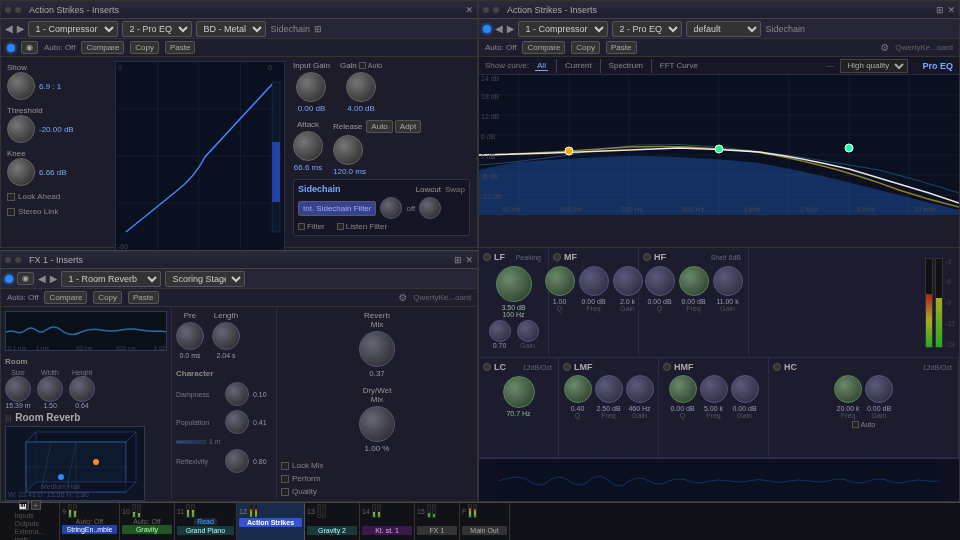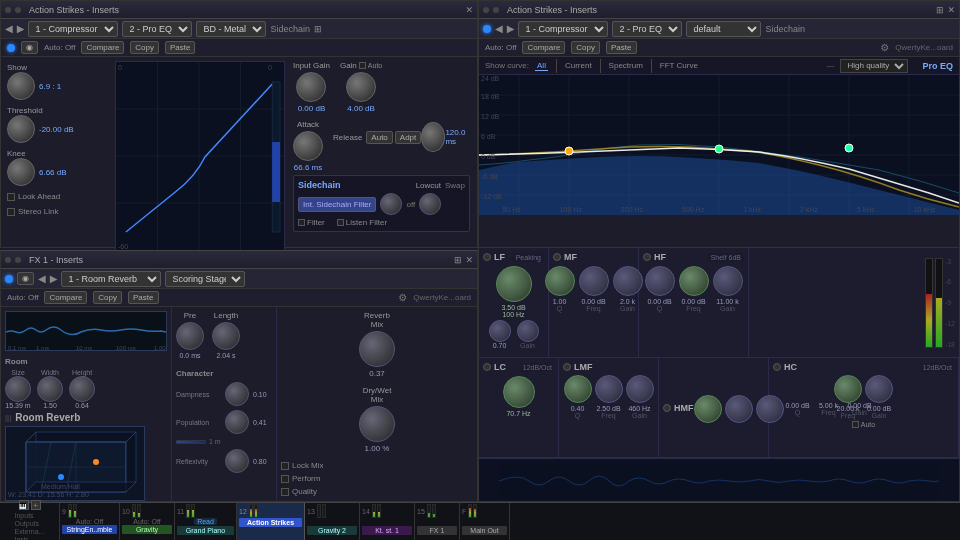--- a/index.html
+++ b/index.html
@@ -205,21 +205,21 @@
           <span style="font-size:8px;color:#7af;">4.00 dB</span>
         </div>
       </div>
 
       <div style="display:flex;gap:10px;align-items:flex-start;">
         <div style="display:flex;flex-direction:column;align-items:center;">
           <span style="font-size:8px;color:#999;">Attack</span>
           <div style="width:30px;height:30px;border-radius:50%;background:radial-gradient(circle at 35% 35%,#777,#222);border:1px solid #666;cursor:pointer;margin:2px 0;"></div>
           <span style="font-size:8px;color:#7af;">66.6 ms</span>
         </div>
-        <div style="display:flex;flex-direction:row;align-items:center;">
+        <div style="display:flex;flex-direction:column;align-items:flex-start;">
           <div style="display:flex;align-items:center;gap:4px;">
             <span style="font-size:8px;color:#999;">Release</span>
             <div style="display:flex;gap:2px;">
               <div class="btn-tiny">Auto</div>
               <div class="btn-tiny">Adpt</div>
             </div>
           </div>
           <div style="width:30px;height:30px;border-radius:50%;background:radial-gradient(circle at 35% 35%,#777,#222);border:1px solid #666;cursor:pointer;margin:2px 0;"></div>
           <span style="font-size:8px;color:#7af;">120.0 ms</span>
         </div>
@@ -490,21 +490,21 @@
           <span style="font-size:7px;color:#99b;white-space:nowrap;">2.50 dB</span>
           <span style="font-size:7px;color:#556;">Freq</span>
         </div>
         <div style="display:flex;flex-direction:column;align-items:center;width:28px;">
           <span style="font-size:7px;color:#99b;white-space:nowrap;">460 Hz</span>
           <span style="font-size:7px;color:#556;">Gain</span>
         </div>
       </div>
     </div>
 
-    <div style="display:flex;align-items:center;padding:4px;border-right:1px solid #2a2a4a;width:110px;">
+    <div style="display:flex;flex-direction:column;align-items:center;padding:4px;border-right:1px solid #2a2a4a;width:110px;">
       <div style="display:flex;align-items:center;gap:3px;width:100%;">
         <div style="width:8px;height:8px;border-radius:50%;background:#333;border:1px solid #555;cursor:pointer;"></div>
         <span style="font-size:9px;color:#aaa;font-weight:bold;">HMF</span>
       </div>
       <div style="display:flex;gap:3px;margin-top:3px;">
         <div style="width:28px;height:28px;border-radius:50%;background:radial-gradient(circle at 35% 35%,#6a8a6a,#253525);border:1px solid #585;cursor:pointer;"></div>
         <div style="width:28px;height:28px;border-radius:50%;background:radial-gradient(circle at 35% 35%,#5a5a7a,#252535);border:1px solid #558;cursor:pointer;"></div>
         <div style="width:28px;height:28px;border-radius:50%;background:radial-gradient(circle at 35% 35%,#5a5a7a,#252535);border:1px solid #558;cursor:pointer;"></div>
       </div>
       <div style="display:flex;gap:3px;margin-top:2px;">

